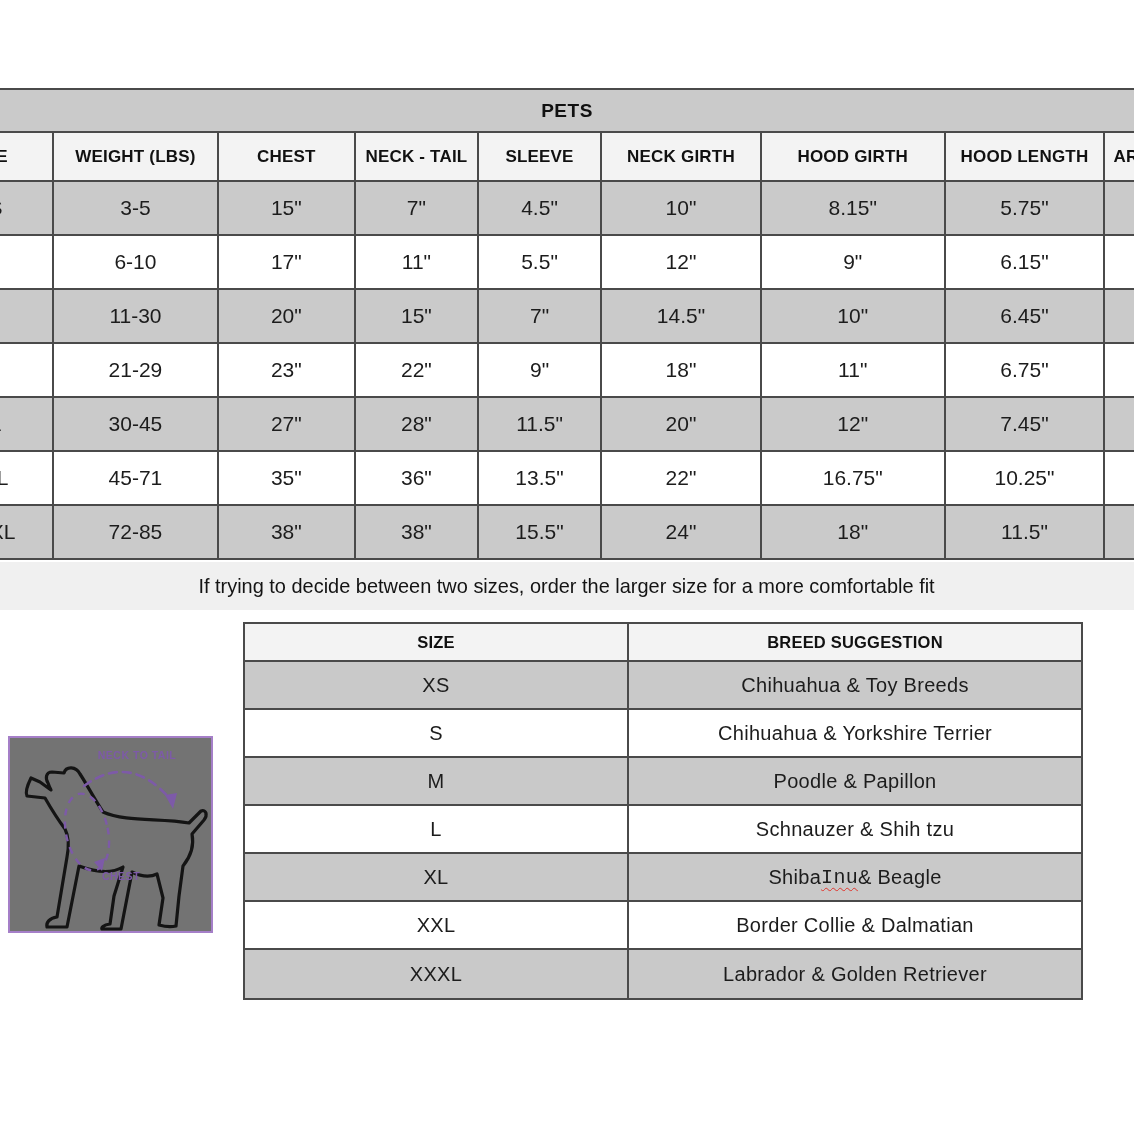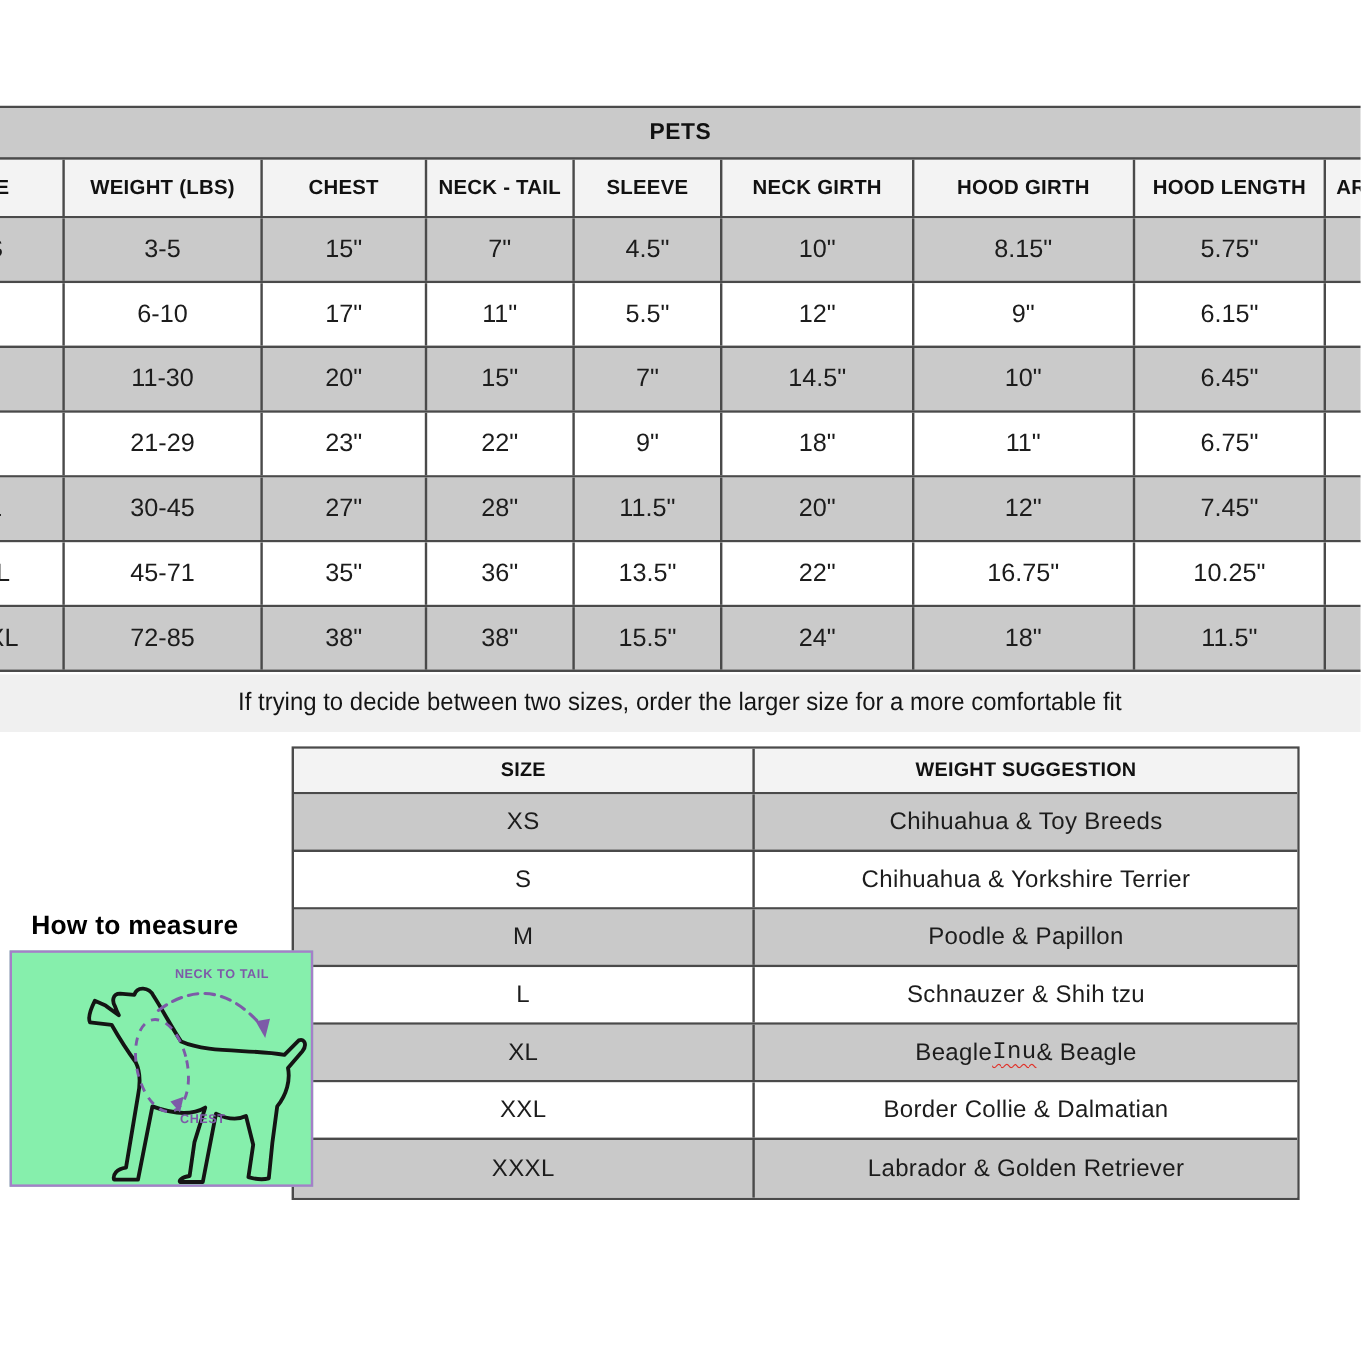--- a/index.html
+++ b/index.html
@@ -38,22 +38,22 @@
   .bc{box-sizing:border-box;display:flex;align-items:center;justify-content:center;
       font-size:20px;letter-spacing:.3px;white-space:nowrap;}
   .bc.size{width:382px;}
   .bc.breed{width:454px;border-left:2px solid #4a4a4a;}
   .br.head .bc{font-weight:bold;font-size:16.5px;letter-spacing:.2px;color:#111;}
   .misspell{text-decoration:underline wavy #e0342c 1px;text-underline-offset:4px;font-family:Liberation Mono, monospace;}
 
   
   #measure-heading{position:absolute;left:26px;top:758px;font-size:22px;font-weight:bold;color:#000;
                    letter-spacing:.2px;}
-  #dog-box{position:absolute;left:8px;top:792px;width:201px;height:193px;background:#86efac;
-           border:2px solid #a57fc8;box-sizing:content-box;padding-left:48px;}
+  #dog-box{position:absolute;left:8px;top:736px;width:201px;height:193px;background:#737373;
+           border:2px solid #a57fc8;box-sizing:content-box;}
 </style>
 </head>
 <body>
 
 <div id="canvas">
 
   <div id="top-clip">
     <div id="top-table">
       <div class="pets-band">
         <span class="pets-title">PETS</span>
@@ -157,42 +157,42 @@
     </div>
   </div>
 
   <div id="note-band">
     <span>If trying to decide between two sizes, order the larger size for a more comfortable fit</span>
   </div>
 
   <div id="breed-table">
     <div class="br head">
       <div class="bc size">SIZE</div>
-      <div class="bc breed">WEIGHT SUGGESTION</div>
+      <div class="bc breed">BREED SUGGESTION</div>
     </div>
     <div class="br gray">
       <div class="bc size">XS</div>
       <div class="bc breed">Chihuahua &amp; Toy Breeds</div>
     </div>
     <div class="br">
       <div class="bc size">S</div>
       <div class="bc breed">Chihuahua &amp; Yorkshire Terrier</div>
     </div>
     <div class="br gray">
       <div class="bc size">M</div>
       <div class="bc breed">Poodle &amp; Papillon</div>
     </div>
     <div class="br">
       <div class="bc size">L</div>
       <div class="bc breed">Schnauzer &amp; Shih tzu</div>
     </div>
     <div class="br gray">
       <div class="bc size">XL</div>
       <div class="bc breed">
-          <span>Beagle </span>
+          <span>Shiba </span>
           <span class="misspell">Inu</span>
           <span> &amp; Beagle</span>
         </div>
     </div>
     <div class="br">
       <div class="bc size">XXL</div>
       <div class="bc breed">Border Collie &amp; Dalmatian</div>
     </div>
     <div class="br gray">
       <div class="bc size">XXXL</div>

